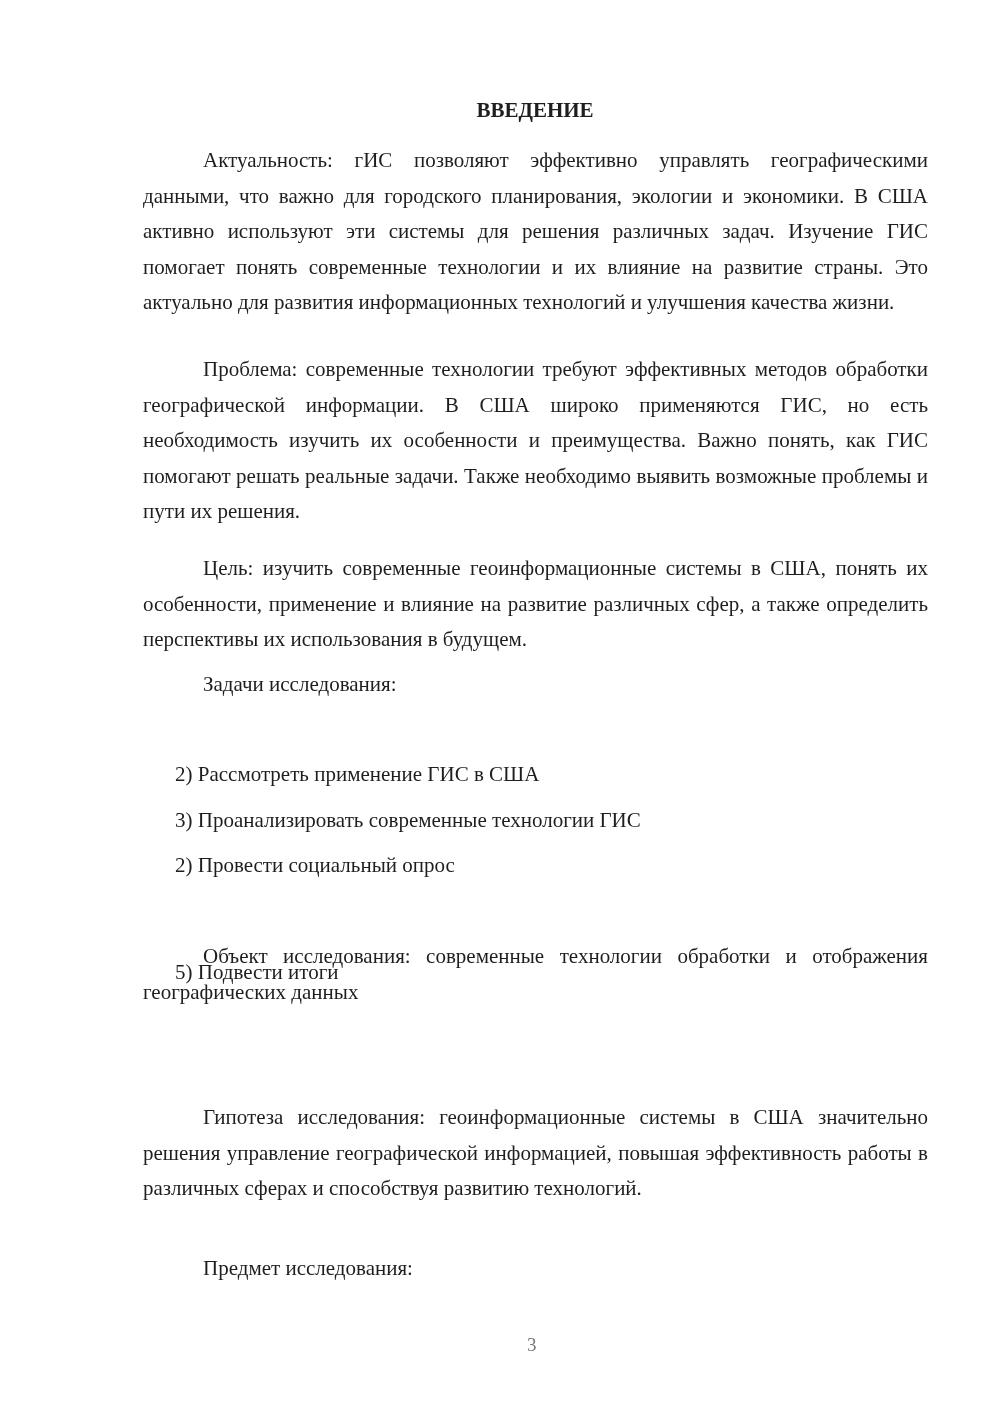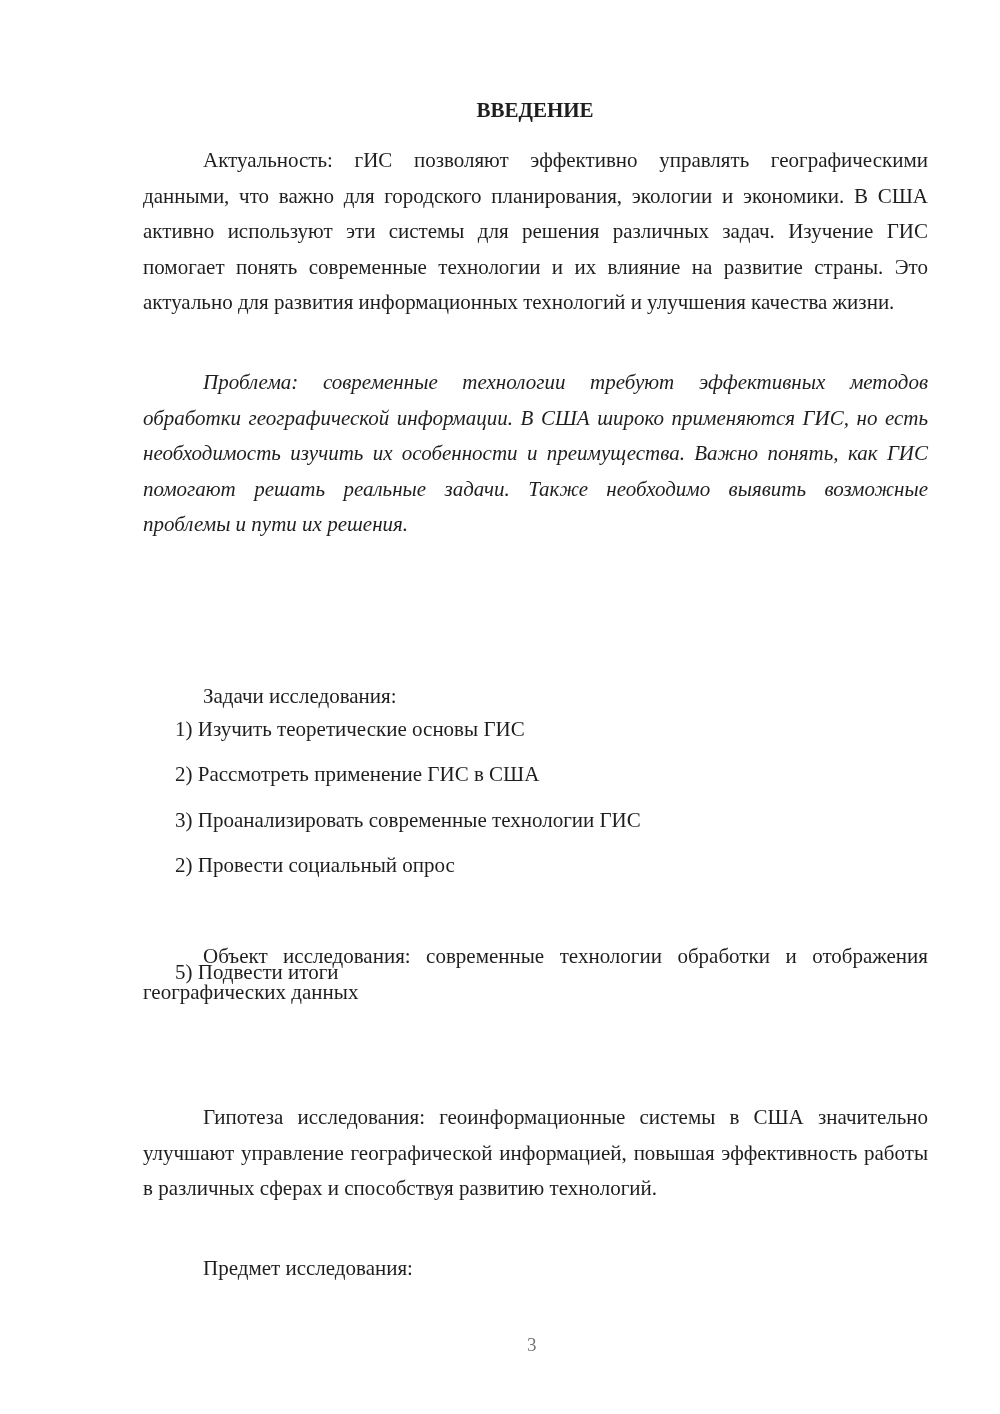--- a/index.html
+++ b/index.html
@@ -25,32 +25,32 @@
     }
   </style>
 </head>
 <body>
 
 <div class="page">
   <div class="title">ВВЕДЕНИЕ</div>
 
   <div class="para" style="top:143px;">Актуальность: гИС позволяют эффективно управлять географическими данными, что важно для городского планирования, экологии и экономики. В США активно используют эти системы для решения различных задач. Изучение ГИС помогает понять современные технологии и их влияние на развитие страны. Это актуально для развития информационных технологий и улучшения качества жизни.</div>
 
-  <div class="para" style="top:365px;font-style:italic;">Проблема: современные технологии требуют эффективных методов обработки географической информации. В США широко применяются ГИС, но есть необходимость изучить их особенности и преимущества. Важно понять, как ГИС помогают решать реальные задачи. Также необходимо выявить возможные проблемы и пути их решения.</div>
+  <div class="para" style="top:352px;">Проблема: современные технологии требуют эффективных методов обработки географической информации. В США широко применяются ГИС, но есть необходимость изучить их особенности и преимущества. Важно понять, как ГИС помогают решать реальные задачи. Также необходимо выявить возможные проблемы и пути их решения.</div>
 
+  <div class="para" style="top:551px;">Цель: изучить современные геоинформационные системы в США, понять их особенности, применение и влияние на развитие различных сфер, а также определить перспективы их использования в будущем.</div>
 
-  <div class="heading-line" style="top:667px;margin-top:12px;">Задачи исследования:</div>
+  <div class="heading-line" style="top:667px;">Задачи исследования:</div>
 
-  <div class="list-item" style="top:712px;">1) Изучить теоретические основы ГИС</div>
   <div class="list-item" style="top:757px;">2) Рассмотреть применение ГИС в США</div>
   <div class="list-item" style="top:803px;">3) Проанализировать современные технологии ГИС</div>
   <div class="list-item" style="top:848px;">2) Провести социальный опрос</div>
   <div class="list-item" style="top:939px;margin-top:16px;">5) Подвести итоги</div>
 
   <div class="para" style="top:939px;">Объект исследования: современные технологии обработки и отображения географических данных</div>
 
 
-  <div class="para" style="top:1100px;">Гипотеза исследования: геоинформационные системы в США значительно улучшают управление географической информацией, повышая эффективность работы в различных сферах и способствуя развитию технологий.</div>
+  <div class="para" style="top:1100px;">Гипотеза исследования: геоинформационные системы в США значительно решения управление географической информацией, повышая эффективность работы в различных сферах и способствуя развитию технологий.</div>
 
   <div class="heading-line" style="top:1251px;">Предмет исследования:</div>
 
   <div class="page-number">3</div>
 </div>
 
 </body></html>

